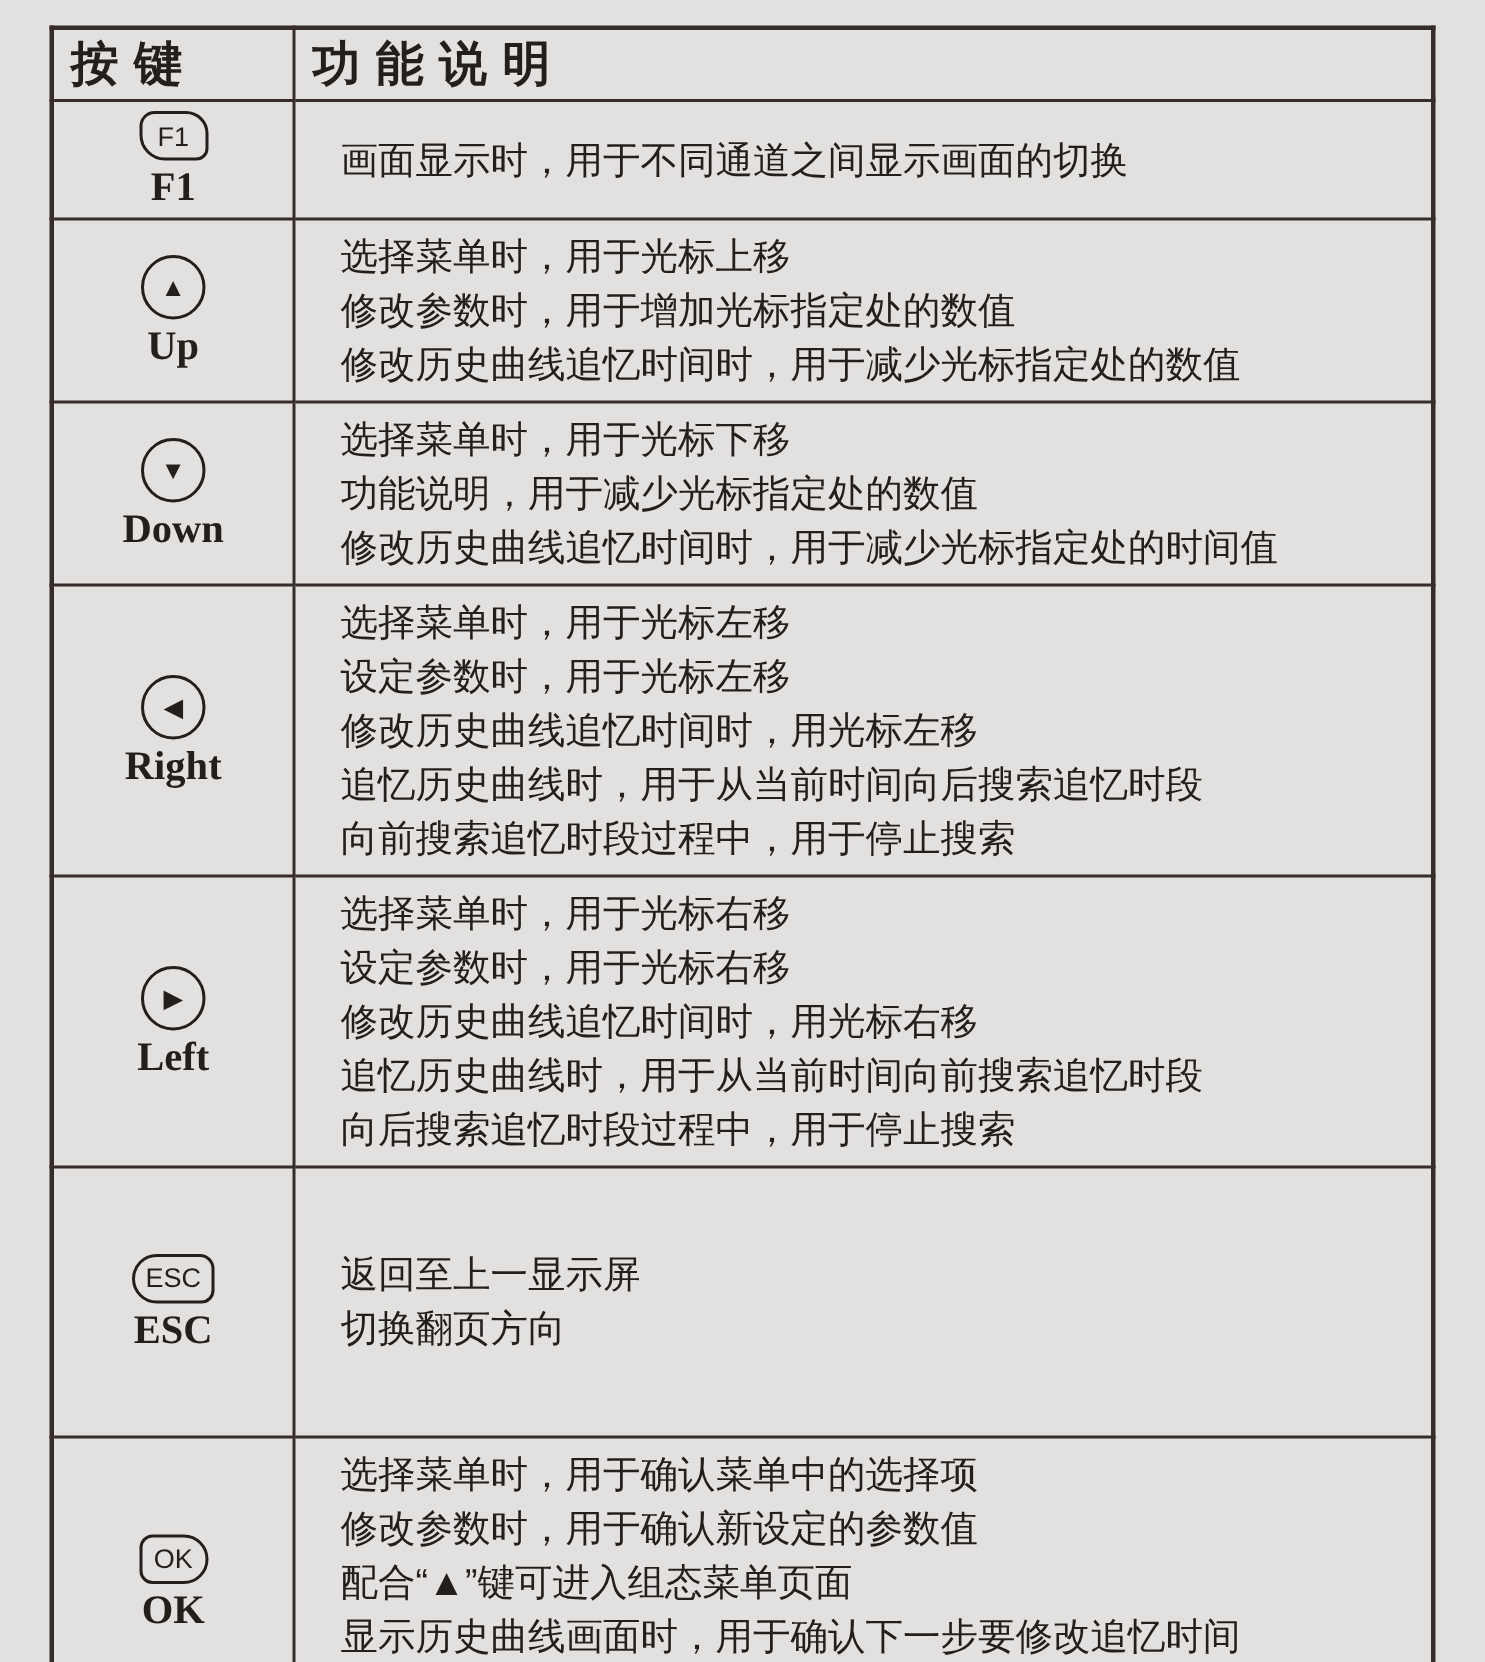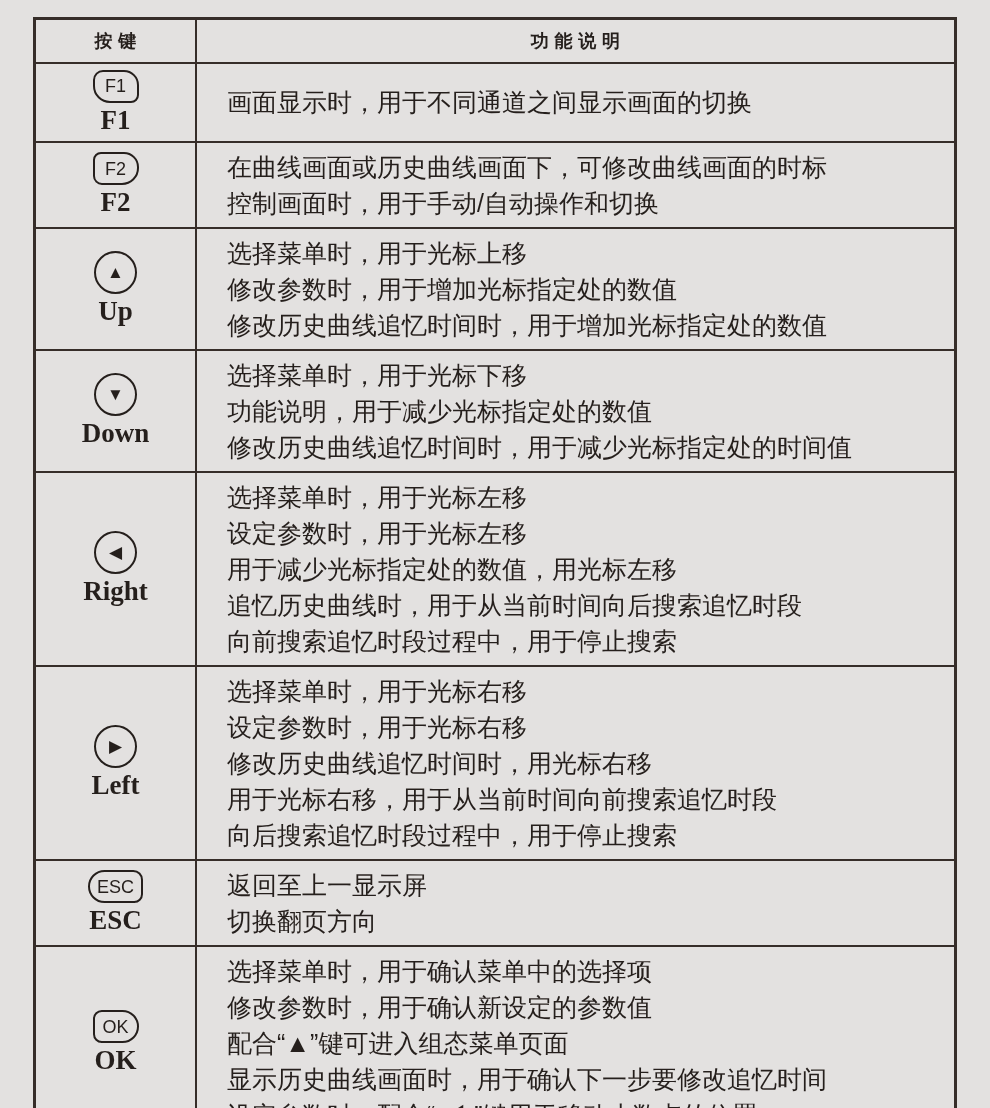--- a/index.html
+++ b/index.html
@@ -36,25 +36,25 @@
   thead tr { height: 44px; }
   tbody tr:nth-child(1) { height: 79px; }
   tbody tr:nth-child(2) { height: 73px; }
   tbody tr:nth-child(3) { height: 113px; }
   tbody tr:nth-child(4) { height: 115px; }
   tbody tr:nth-child(5) { height: 185px; }
   tbody tr:nth-child(6) { height: 180px; }
   tbody tr:nth-child(7) { height: 85px; }
   tbody tr:nth-child(8) { height: 179px; }
   th {
-    font-size: 18px;
+    font-size: 32px;
     font-weight: bold;
     letter-spacing: 0.32em;
     text-indent: 0.32em;
-    text-align: center;
+    text-align: left;
     vertical-align: middle;
   }
   td.key-cell {
     text-align: center;
     vertical-align: middle;
   }
   .key-stack {
     display: inline-flex;
     flex-direction: column;
     align-items: center;
@@ -123,44 +123,32 @@
       <span class="key-stack">
         <span class="icon cap cap-f1">F1</span>
         <span class="key-label">F1</span>
       </span>
     </td>
     <td class="desc-cell">
             <div class="line">画面显示时，用于不同通道之间显示画面的切换</div>
           </td>
   </tr>
 
-  <tr>
-    <td class="key-cell">
-      <span class="key-stack">
-        <span class="icon cap cap-f2">F2</span>
-        <span class="key-label">F2</span>
-      </span>
-    </td>
-    <td class="desc-cell">
-            <div class="line">在曲线画面或历史曲线画面下，可修改曲线画面的时标</div>
-            <div class="line">控制画面时，用于手动/自动操作和切换</div>
-          </td>
-  </tr>
 
   <tr>
     <td class="key-cell">
       <span class="key-stack">
         <span class="icon circle">▲</span>
         <span class="key-label">Up</span>
       </span>
     </td>
     <td class="desc-cell">
             <div class="line">选择菜单时，用于光标上移</div>
             <div class="line">修改参数时，用于增加光标指定处的数值</div>
-            <div class="line">修改历史曲线追忆时间时，用于增加光标指定处的数值</div>
+            <div class="line">修改历史曲线追忆时间时，用于减少光标指定处的数值</div>
           </td>
   </tr>
 
   <tr>
     <td class="key-cell">
       <span class="key-stack">
         <span class="icon circle">▼</span>
         <span class="key-label">Down</span>
       </span>
     </td>
@@ -174,38 +162,38 @@
   <tr>
     <td class="key-cell">
       <span class="key-stack">
         <span class="icon circle">◀</span>
         <span class="key-label">Right</span>
       </span>
     </td>
     <td class="desc-cell">
             <div class="line">选择菜单时，用于光标左移</div>
             <div class="line">设定参数时，用于光标左移</div>
-            <div class="line">用于减少光标指定处的数值，用光标左移</div>
+            <div class="line">修改历史曲线追忆时间时，用光标左移</div>
             <div class="line">追忆历史曲线时，用于从当前时间向后搜索追忆时段</div>
             <div class="line">向前搜索追忆时段过程中，用于停止搜索</div>
           </td>
   </tr>
 
   <tr>
     <td class="key-cell">
       <span class="key-stack">
         <span class="icon circle">▶</span>
         <span class="key-label">Left</span>
       </span>
     </td>
     <td class="desc-cell">
             <div class="line">选择菜单时，用于光标右移</div>
             <div class="line">设定参数时，用于光标右移</div>
             <div class="line">修改历史曲线追忆时间时，用光标右移</div>
-            <div class="line">用于光标右移，用于从当前时间向前搜索追忆时段</div>
+            <div class="line">追忆历史曲线时，用于从当前时间向前搜索追忆时段</div>
             <div class="line">向后搜索追忆时段过程中，用于停止搜索</div>
           </td>
   </tr>
 
   <tr>
     <td class="key-cell">
       <span class="key-stack">
         <span class="icon cap cap-esc">ESC</span>
         <span class="key-label">ESC</span>
       </span>

